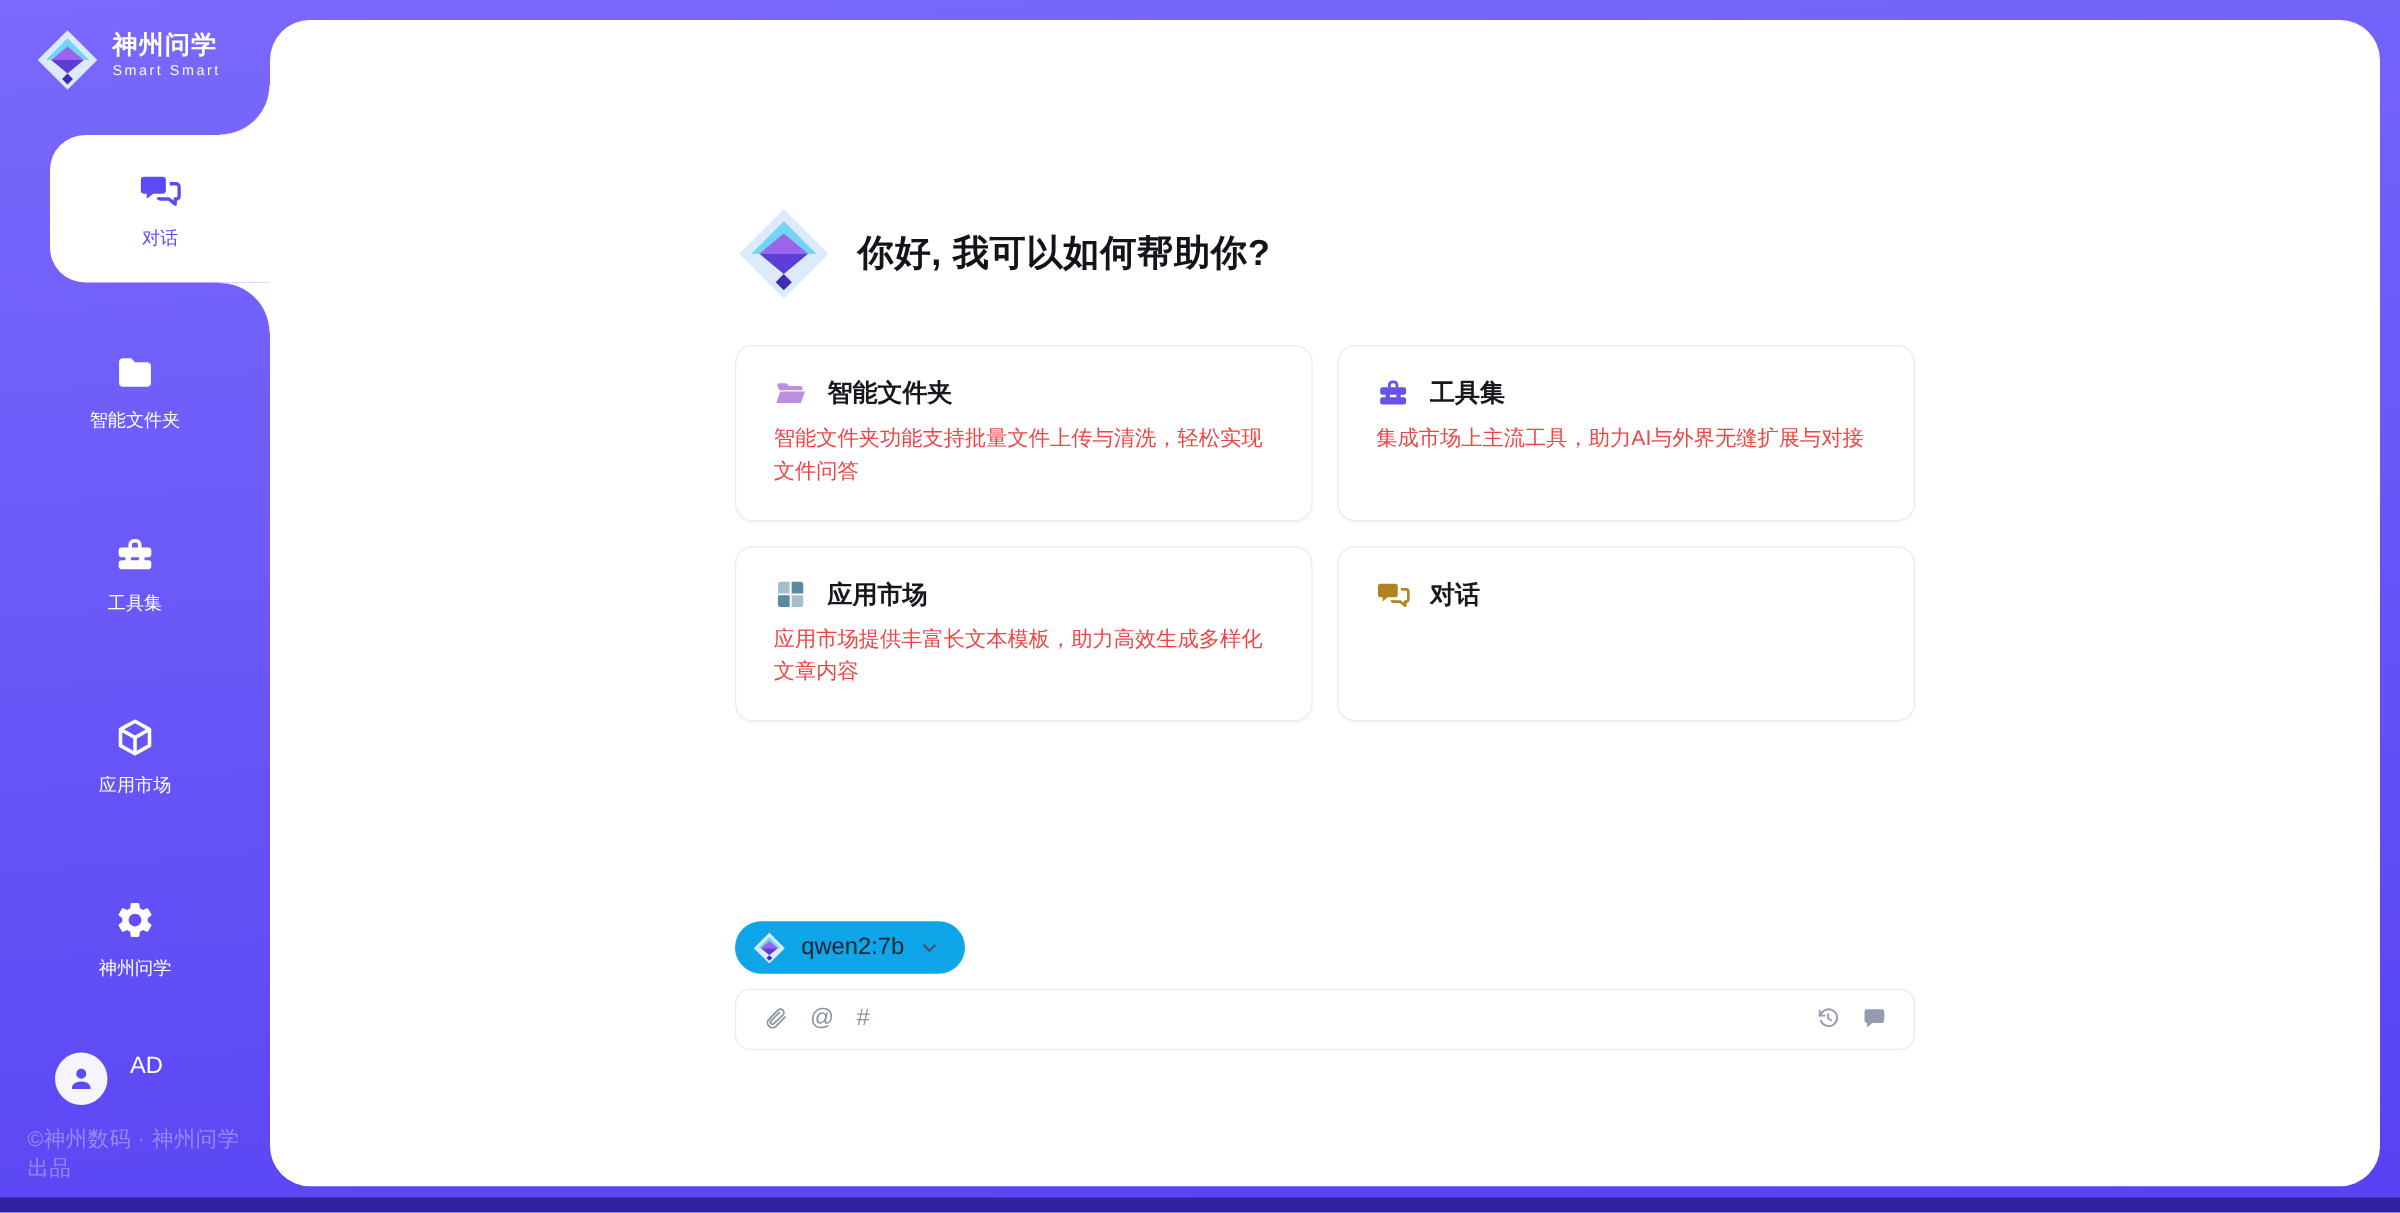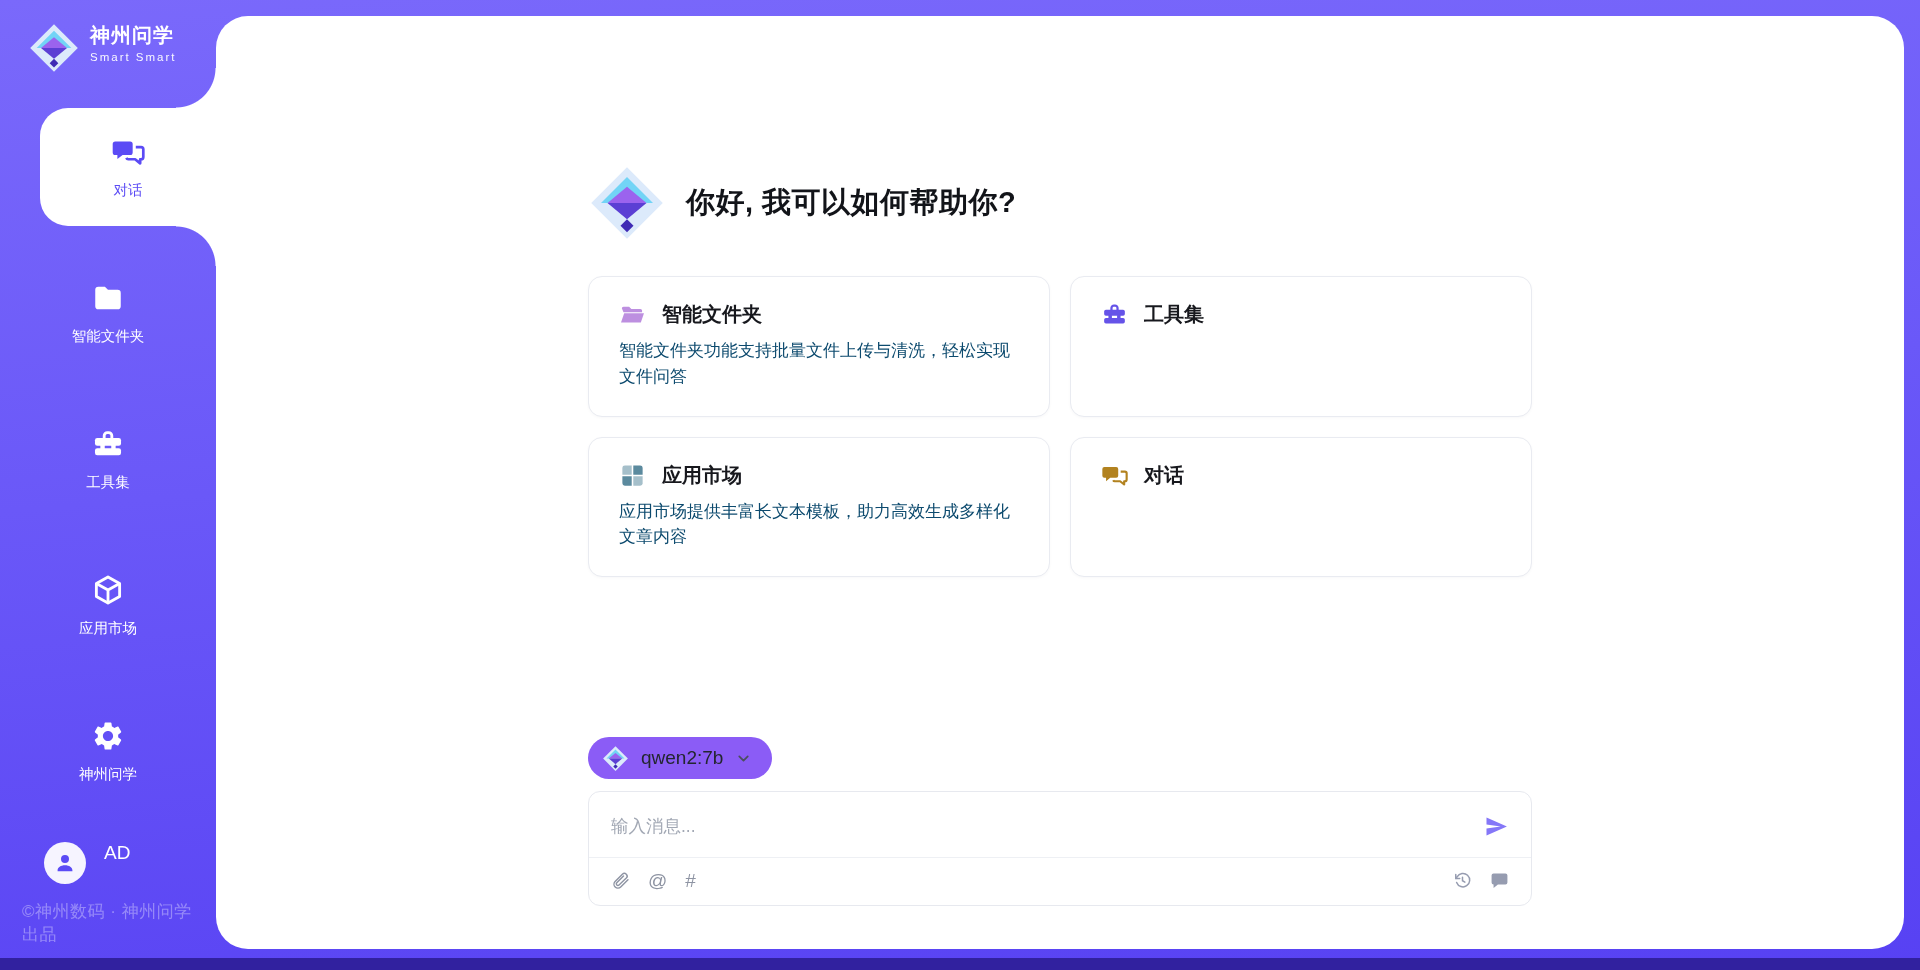--- a/index.html
+++ b/index.html
@@ -57,30 +57,30 @@
   .greeting h1 { font-size:29px; font-weight:800; color:#121419; letter-spacing:.5px; }
 
   .cards { display:grid; grid-template-columns:1fr 1fr; gap:20px; margin-top:34px; }
   .card {
     border:1px solid #e9ebf1; border-radius:14px; padding:24px 30px 26px;
     background:#fff; box-shadow:0 1px 3px rgba(20,30,60,.03); cursor:pointer; min-height:128px;
   }
   .card-head { display:flex; align-items:center; gap:16px; }
   .card-head svg { width:27px; height:27px; }
   .card-title { font-size:20px; font-weight:800; color:#17181d; }
-  .card-desc { margin-top:10px; font-size:17px; line-height:1.52; color:#0c4a6e; }
+  .card-desc { margin-top:10px; font-size:17px; line-height:1.52; color:#ef4444; }
   .ic-folder { color:var(--card_folder); }
   .ic-toolbox { color:var(--card_toolbox); }
   .ic-market { color:var(--card_market); }
   .ic-chat { color:var(--card_chat); }
 
   .composer-area { margin-top:160px; }
   .model-pill {
     display:inline-flex; align-items:center; gap:12px; height:42px; padding:0 20px 0 14px;
-    background:#8b5cf6; border:none; border-radius:21px; cursor:pointer;
+    background:#0ea5e9; border:none; border-radius:21px; cursor:pointer;
     font-family:inherit; font-size:19px; color:#23262f;
   }
   .model-pill .pill-logo { width:27px; height:27px; }
   .model-pill .chev { width:17px; height:17px; color:#4a4f5c; }
 
   .composer { margin-top:12px; border:1px solid #e7e9ef; border-radius:12px; background:#fff; }
   .composer-input-row { display:flex; align-items:center; padding:22px 22px 18px; border-bottom:1px solid #eef0f4; }
   .composer-input-row input {
     flex:1; border:none; outline:none; font-family:inherit; font-size:17.5px; color:#2a2e38; background:transparent;
   }
@@ -240,20 +240,21 @@
         </div>
         <p class="card-desc">智能文件夹功能支持批量文件上传与清洗，轻松实现文件问答</p>
       </div>
       <div class="card">
         <div class="card-head">
           <svg class="ic-toolbox">
               <use href="#sym-toolbox"></use>
             </svg>
           <span class="card-title">工具集</span>
         </div>
+        <p class="card-desc">集成市场上主流工具，助力AI与外界无缝扩展与对接</p>
       </div>
       <div class="card">
         <div class="card-head">
           <svg class="ic-market">
               <use href="#sym-market"></use>
             </svg>
           <span class="card-title">应用市场</span>
         </div>
         <p class="card-desc">应用市场提供丰富长文本模板，助力高效生成多样化文章内容</p>
       </div>
@@ -272,28 +273,20 @@
         <svg class="pill-logo">
             <use href="#sym-diamond"></use>
           </svg>
         <span>qwen2:7b</span>
         <svg class="chev">
             <use href="#sym-chevron-down"></use>
           </svg>
       </button>
 
       <div class="composer">
-        <div class="composer-input-row">
-          <input type="text" placeholder="输入消息..." style="">
-          <button class="send">
-            <svg>
-                <use href="#sym-send"></use>
-              </svg>
-          </button>
-        </div>
         <div class="composer-tools">
           <div class="tools-left">
             <button class="tool-btn">
               <svg>
                   <use href="#sym-paperclip"></use>
                 </svg>
             </button>
             <button class="tool-btn">
               <span>@</span>
             </button>

